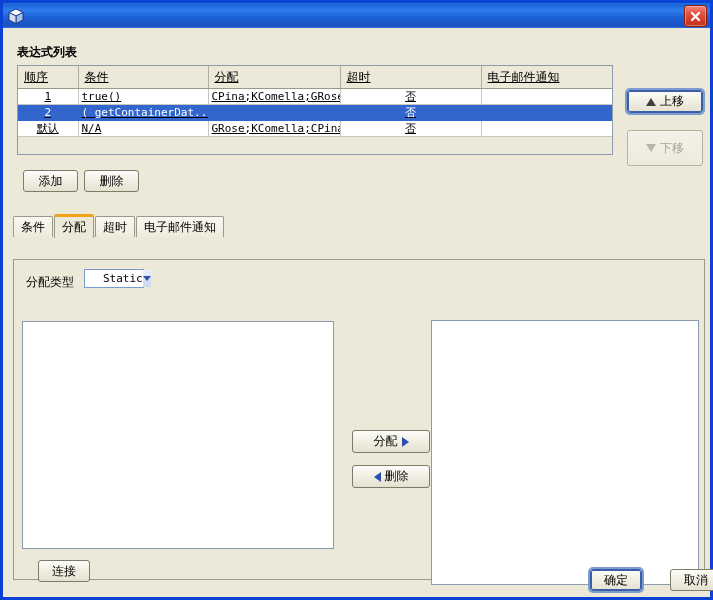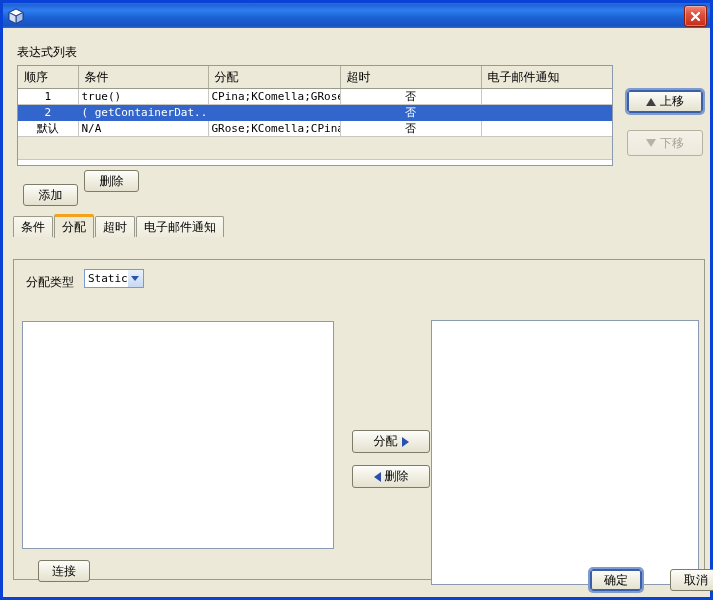--- a/index.html
+++ b/index.html
@@ -34,26 +34,26 @@
     display:flex;align-items:center;justify-content:center;
     box-shadow:inset 0 0 0 1px rgba(255,255,255,.35);
     cursor:pointer;
   }
   #close-btn svg{display:block;}
   
   #client{
     position:absolute;left:0;top:25px;right:0;bottom:0;
     background:#ece9d8;
   }
-  .lbl{font-size:12px;color:#000;}
+  .lbl{font-size:12px;color:#000;font-weight:bold;}
   
   #table-wrap{
-    position:absolute;left:14px;top:37px;width:596px;height:101px;
+    position:absolute;left:14px;top:37px;width:596px;height:90px;
     border:1px solid #8a9bb0;background:#fff;
-    box-sizing:border-box;overflow:hidden;
+    box-sizing:border-box;overflow:hidden;text-decoration:underline;
   }
   table.grid{border-collapse:collapse;width:100%;table-layout:fixed;}
   table.grid th{
     background:#ece9d8;
     border-right:1px solid #b0b0a0;
     border-bottom:1px solid #9a9a8a;
     font-weight:normal;font-size:12px;text-align:left;
     padding:2px 0 2px 6px;height:18px;
   }
   table.grid td{
@@ -72,22 +72,22 @@
     font-family:"Liberation Sans", sans-serif;font-size:12px;
     background:linear-gradient(to bottom,#fdfdfb 0%,#f2f0e4 45%,#e4e1d0 100%);
     border:1px solid #7c7c68;border-radius:3px;
     color:#000;cursor:pointer;box-sizing:border-box;
     display:flex;align-items:center;justify-content:center;gap:4px;
   }
   .btn.focused{box-shadow:0 0 0 1px #3a5fa8 inset, 0 0 0 2px #7e9bd0;border-color:#3a5fa8;}
   .btn.disabled{color:#a8a496;border-color:#b6b2a2;
     background:linear-gradient(to bottom,#f4f2e8 0%,#eceadd 100%);cursor:default;}
   #btn-up{position:absolute;left:624px;top:62px;width:76px;height:23px;}
-  #btn-down{position:absolute;left:624px;top:102px;width:76px;height:26px;}
-  #btn-add{position:absolute;left:20px;top:142px;width:55px;height:22px;margin-top:14px;}
+  #btn-down{position:absolute;left:624px;top:102px;width:76px;height:36px;}
+  #btn-add{position:absolute;left:20px;top:142px;width:55px;height:22px;}
   #btn-del{position:absolute;left:81px;top:142px;width:55px;height:22px;}
   .tri{width:0;height:0;display:inline-block;}
   .tri-up{border-left:5px solid transparent;border-right:5px solid transparent;border-bottom:8px solid #404040;}
   .tri-down{border-left:5px solid transparent;border-right:5px solid transparent;border-top:8px solid #b8b4a4;}
   .tri-right{border-top:5px solid transparent;border-bottom:5px solid transparent;border-left:7px solid #2a4fb0;}
   .tri-left{border-top:5px solid transparent;border-bottom:5px solid transparent;border-right:7px solid #2a4fb0;}
   
   #tabstrip{position:absolute;left:10px;top:186px;display:flex;align-items:flex-end;}
   .tab{
     height:21px;padding:0 7px;margin-right:1px;
@@ -107,21 +107,21 @@
   }
   
   #alloc-label{position:absolute;left:12px;top:14px;font-size:12px;}
   #alloc-select{
     position:absolute;left:70px;top:9px;width:60px;height:19px;
     border:1px solid #7b9bd0;background:#fff;box-sizing:border-box;
     display:flex;align-items:center;cursor:pointer;
   }
   #alloc-select .val{
     font-family:"DejaVu Sans Mono", monospace;font-size:11px;
-    padding-left:3px;flex:1;
+    padding-left:18px;flex:1;
   }
   #alloc-select .arrowbox{
     width:16px;height:17px;background:linear-gradient(to bottom,#eaf1fb,#c7daf2);
     display:flex;align-items:center;justify-content:center;
   }
   .chev{width:0;height:0;border-left:4px solid transparent;border-right:4px solid transparent;border-top:5px solid #2a55a8;}
   .listbox{
     position:absolute;border:1px solid #8a9bb0;background:#fff;box-sizing:border-box;
   }
   #list-left{left:8px;top:61px;width:312px;height:228px;}

